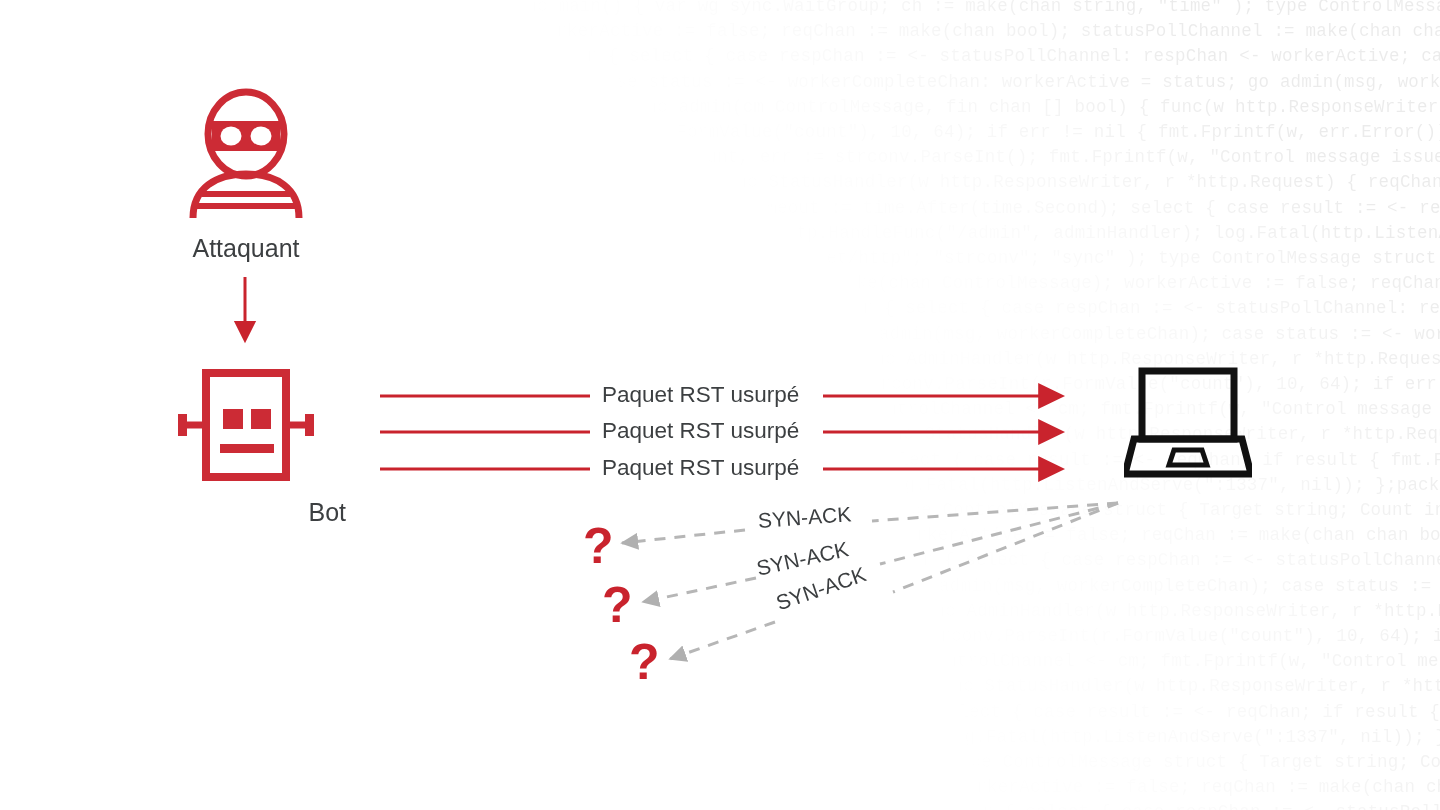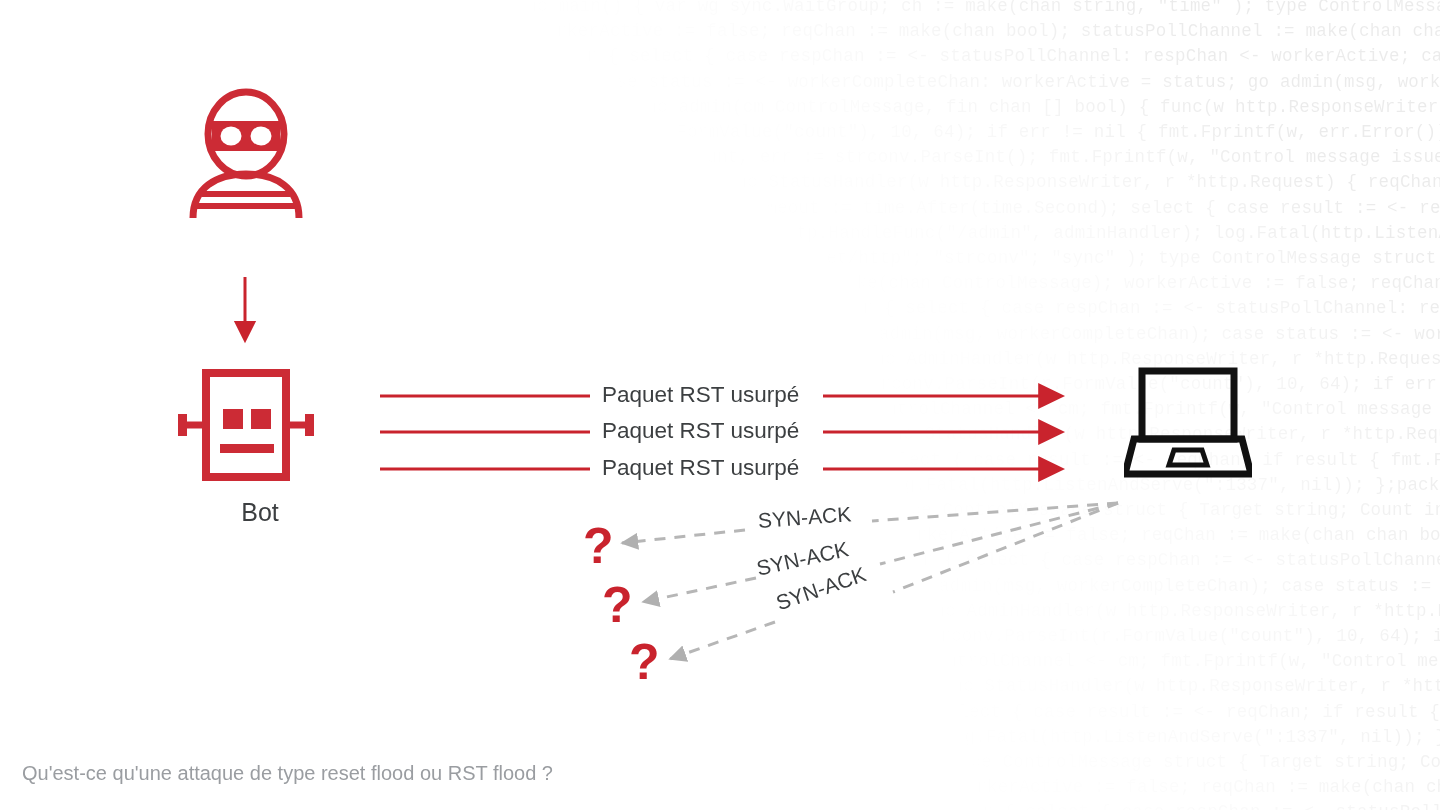--- a/index.html
+++ b/index.html
@@ -209,40 +209,41 @@
         <path d="M9 118 H111" stroke-width="6"></path>
       </g>
 
       <g>
         <rect x="26" y="36" width="68" height="24" fill="#cc2b35"></rect>
         <ellipse cx="45" cy="48" rx="10.5" ry="9.5" fill="#ffffff"></ellipse>
         <ellipse cx="75" cy="48" rx="10.5" ry="9.5" fill="#ffffff"></ellipse>
       </g>
     </svg>
   </div>
+  <div class="node-label" style="left:146px; top:234px; width:200px;">Attaquant</div>
 
   <div class="node" style="left:170px; top:366px; width:152px; height:118px;">
     <svg viewBox="0 0 152 118" width="152" height="118">
 
       <g stroke="#cc2b35" stroke-width="7" fill="none">
         <path d="M12 59 H38"></path>
         <path d="M114 59 H140"></path>
       </g>
       <rect x="8" y="48" width="9" height="22" fill="#cc2b35"></rect>
       <rect x="135" y="48" width="9" height="22" fill="#cc2b35"></rect>
 
       <rect x="36" y="7" width="80" height="104" fill="none" stroke="#cc2b35" stroke-width="8"></rect>
 
       <rect x="53" y="43" width="20" height="20" fill="#cc2b35"></rect>
       <rect x="81" y="43" width="20" height="20" fill="#cc2b35"></rect>
 
       <rect x="50" y="78" width="54" height="9" fill="#cc2b35"></rect>
     </svg>
   </div>
-  <div class="node-label" style="left:160px; top:498px; width:200px;">Bot</div>
+  <div class="node-label" style="left:146px; top:498px; width:200px;text-align:right;">Bot</div>
 
   <div class="node" style="left:1124px; top:366px; width:128px; height:118px;">
     <svg viewBox="0 0 128 118" width="128" height="118">
 
       <rect x="18" y="5" width="92" height="68" fill="none" stroke="#111111" stroke-width="7"></rect>
 
       <path d="M10 73 H118 L127 108 H1 Z" fill="none" stroke="#111111" stroke-width="7" stroke-linejoin="miter"></path>
 
       <path d="M50 84 H78 L83 99 H45 Z" fill="none" stroke="#111111" stroke-width="5"></path>
     </svg>
@@ -253,16 +254,15 @@
   <div class="flow-label" style="left:602px; top:455px;">Paquet RST usurpé</div>
 
   <div class="syn-label" style="left:758px; top:509px; transform: rotate(-4.2deg);">SYN-ACK</div>
   <div class="syn-label" style="left:757px; top:557px; transform: rotate(-12.5deg);">SYN-ACK</div>
   <div class="syn-label" style="left:777px; top:592px; transform: rotate(-19deg);">SYN-ACK</div>
 
   <div class="qmark" style="left:583px; top:521px;">?</div>
   <div class="qmark" style="left:602px; top:580px;">?</div>
   <div class="qmark" style="left:629px; top:637px;">?</div>
 
-  <div id="caption">Qu'est-ce qu'une attaque de type reset flood ou RST flood ?</div>
 
 
 </div>
 
 </body></html>

